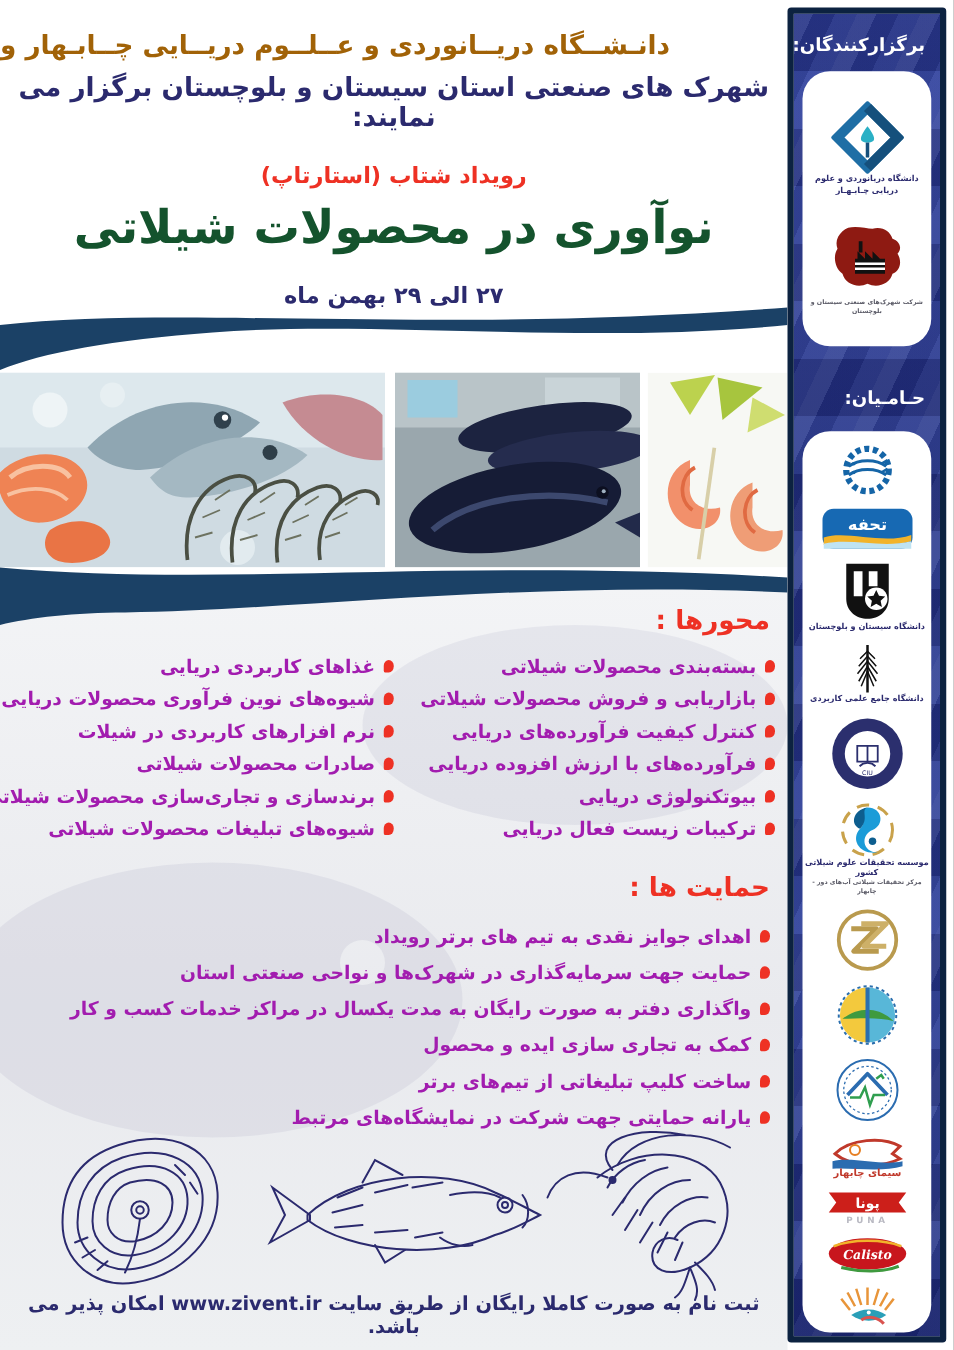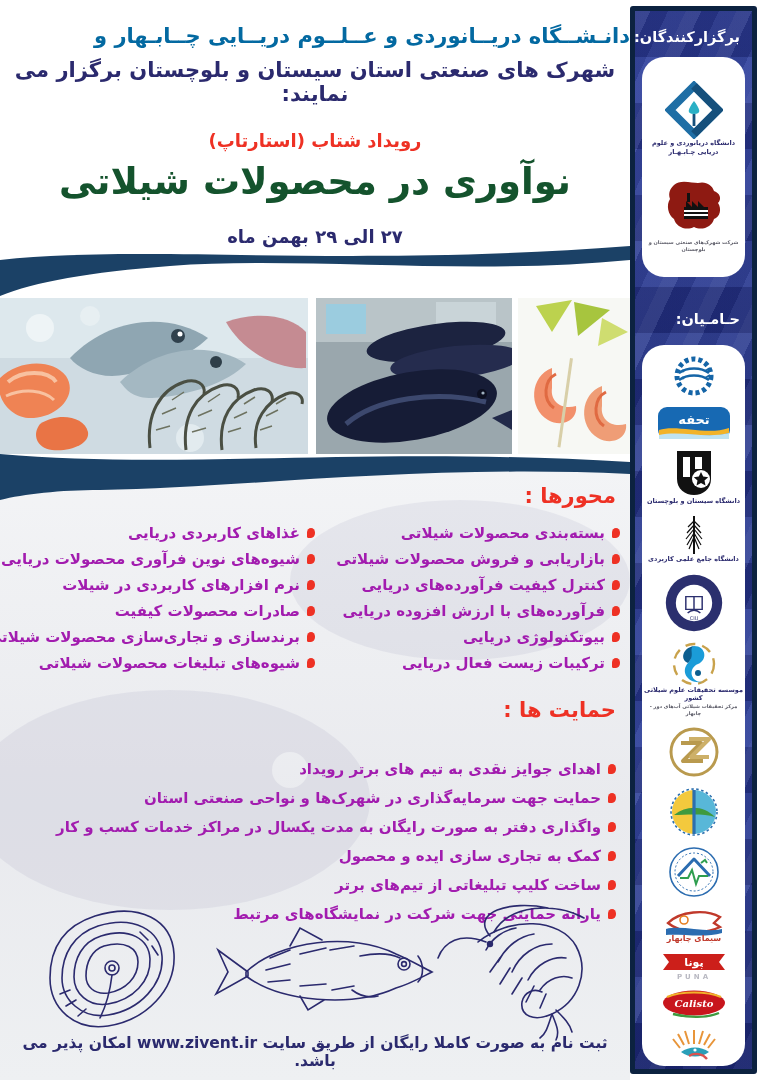--- a/index.html
+++ b/index.html
@@ -6,22 +6,22 @@
   .poster{
     position:relative;width:763px;height:1080px;margin:0 auto;
     background:#ffffff;overflow:hidden;direction:rtl;
     font-family:"DejaVu Sans",sans-serif;
   }
   
   .main{position:absolute;top:0;right:133px;left:0;height:1080px;}
   .graybg{position:absolute;left:0;top:468px;width:630px;height:612px;
     background:linear-gradient(180deg,#f3f4f6 0%,#e9eaee 55%,#eef0f2 100%);}
   .ghost{position:absolute;opacity:.06;}
-  .hdr1{position:absolute;top:24px;left:0;width:630px;text-align:right;
-    color:#0369a1;font-size:21px;font-weight:bold;letter-spacing:.5px;}
+  .hdr1{position:absolute;top:24px;left:0;width:630px;text-align:left;
+    color:#a16207;font-size:21px;font-weight:bold;letter-spacing:.5px;}
   .hdr2{position:absolute;top:58px;left:0;width:630px;text-align:center;
     color:#2b2a6e;font-size:21px;font-weight:bold;}
   .etype{position:absolute;top:130px;left:0;width:630px;text-align:center;
     color:#ee3124;font-size:18px;font-weight:bold;}
   .btitle{position:absolute;top:160px;left:0;width:630px;text-align:center;
     color:#14532d;font-size:37px;font-weight:900;}
   .edate{position:absolute;top:226px;left:0;width:630px;text-align:center;
     color:#2b2a6e;font-size:18px;font-weight:bold;}
   .wave{position:absolute;left:0;width:630px;pointer-events:none;}
   
@@ -29,21 +29,21 @@
   .ph{position:absolute;top:4px;height:156px;overflow:hidden;}
   .ph svg{display:block;}
   
   .sechead{position:absolute;color:#ee3124;font-size:21px;font-weight:900;right:14px;}
   .topics{position:absolute;top:520px;right:10px;left:8px;
     display:grid;grid-template-columns:305px 307px;grid-auto-rows:26px;column-gap:0;}
   .item{display:flex;align-items:center;gap:7px;direction:rtl;
     color:#a21caf;font-size:15px;font-weight:bold;white-space:nowrap;}
   .blt{flex:0 0 auto;width:8px;height:10px;background:#ee3124;
     border-radius:60% 60% 60% 15%/55% 55% 60% 20%;}
-  .supports{position:absolute;top:734px;right:14px;left:8px;margin-top:20px;}
+  .supports{position:absolute;top:734px;right:14px;left:8px;}
   .supports .item{height:29px;}
   
   .sketches{position:absolute;top:898px;left:0;width:630px;height:150px;}
   .footer{position:absolute;top:1034px;left:0;width:630px;text-align:center;
     color:#2b2a6e;font-size:15.5px;font-weight:bold;}
   .footer .url{direction:ltr;unicode-bidi:embed;}
   
   .sidebar{position:absolute;top:6px;right:6px;width:127px;height:1068px;
     box-sizing:border-box;border:5px solid #0c2240;border-radius:3px;
     background:
@@ -186,21 +186,21 @@
       <div class="item">
           <span class="blt"></span>
           <span>نرم افزارهای کاربردی در شیلات</span>
         </div>
       <div class="item">
           <span class="blt"></span>
           <span>فرآورده‌های با ارزش افزوده دریایی</span>
         </div>
       <div class="item">
           <span class="blt"></span>
-          <span>صادرات محصولات کیفیت</span>
+          <span>صادرات محصولات شیلاتی</span>
         </div>
       <div class="item">
           <span class="blt"></span>
           <span>بیوتکنولوژی دریایی</span>
         </div>
       <div class="item">
           <span class="blt"></span>
           <span>برندسازی و تجاری‌سازی محصولات شیلاتی</span>
         </div>
       <div class="item">

